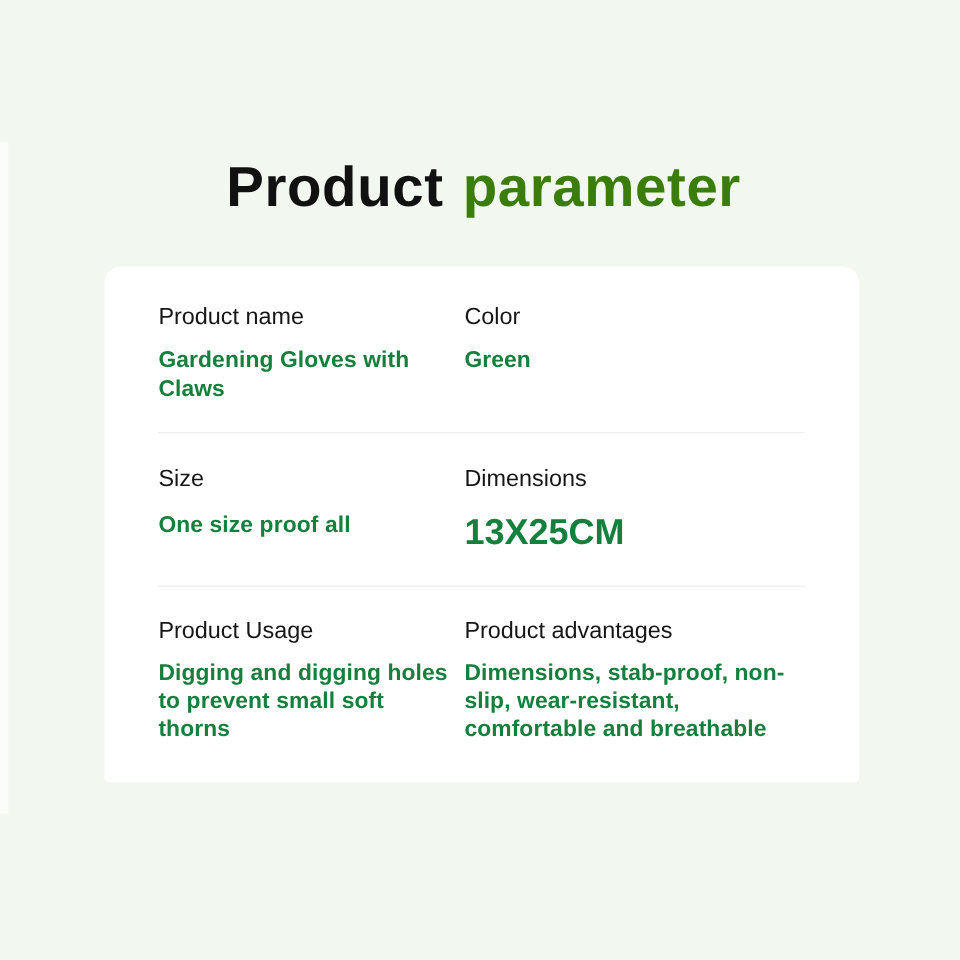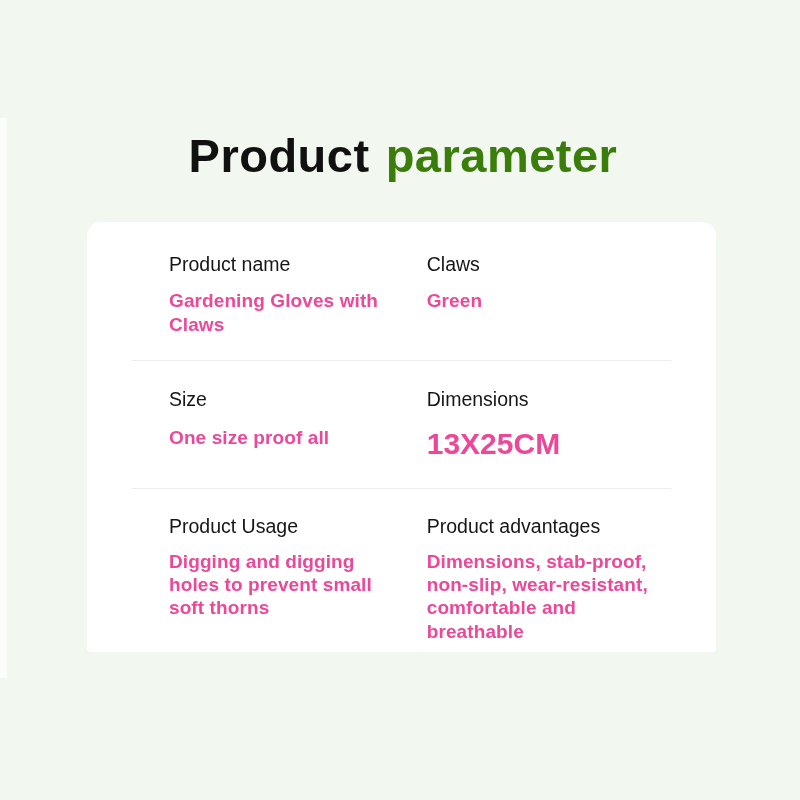--- a/index.html
+++ b/index.html
@@ -64,40 +64,39 @@
     top: 30px;
     width: 539px;
   }
 
   .spec-row {
     display: flex;
     position: relative;
   }
   .spec-row .cell {
     box-sizing: border-box;
-    margin-left: 37px;
   }
   .cell-left  { width: 255px; padding-right: 10px; }
   .cell-right { width: 284px; }
 
   .row-divider {
     height: 1px;
     background: #eeeeee;
     width: 100%;
   }
 
   .label {
     color: #161616;
     font-size: 19.5px;
     font-weight: normal;
     line-height: 1.25;
     white-space: nowrap;
   }
   .value {
-    color: #ec4899;
+    color: #15803d;
     font-size: 19px;
     font-weight: bold;
     line-height: 1.22;
     letter-spacing: 0.1px;
   }
   .value.plain {
     font-weight: bold;
     font-size: 30px;
     letter-spacing: 0px;
   }
@@ -127,21 +126,21 @@
 
   <div class="card">
     <div class="spec-table">
 
       <div class="spec-row row-1">
         <div class="cell cell-left">
           <div class="label">Product name</div>
           <div class="value">Gardening Gloves with Claws</div>
         </div>
         <div class="cell cell-right">
-          <div class="label">Claws</div>
+          <div class="label">Color</div>
           <div class="value">Green</div>
         </div>
       </div>
 
       <div class="gap-after-1"></div>
       <div class="row-divider"></div>
 
       <div class="spec-row row-2">
         <div class="cell cell-left">
           <div class="label">Size</div>

